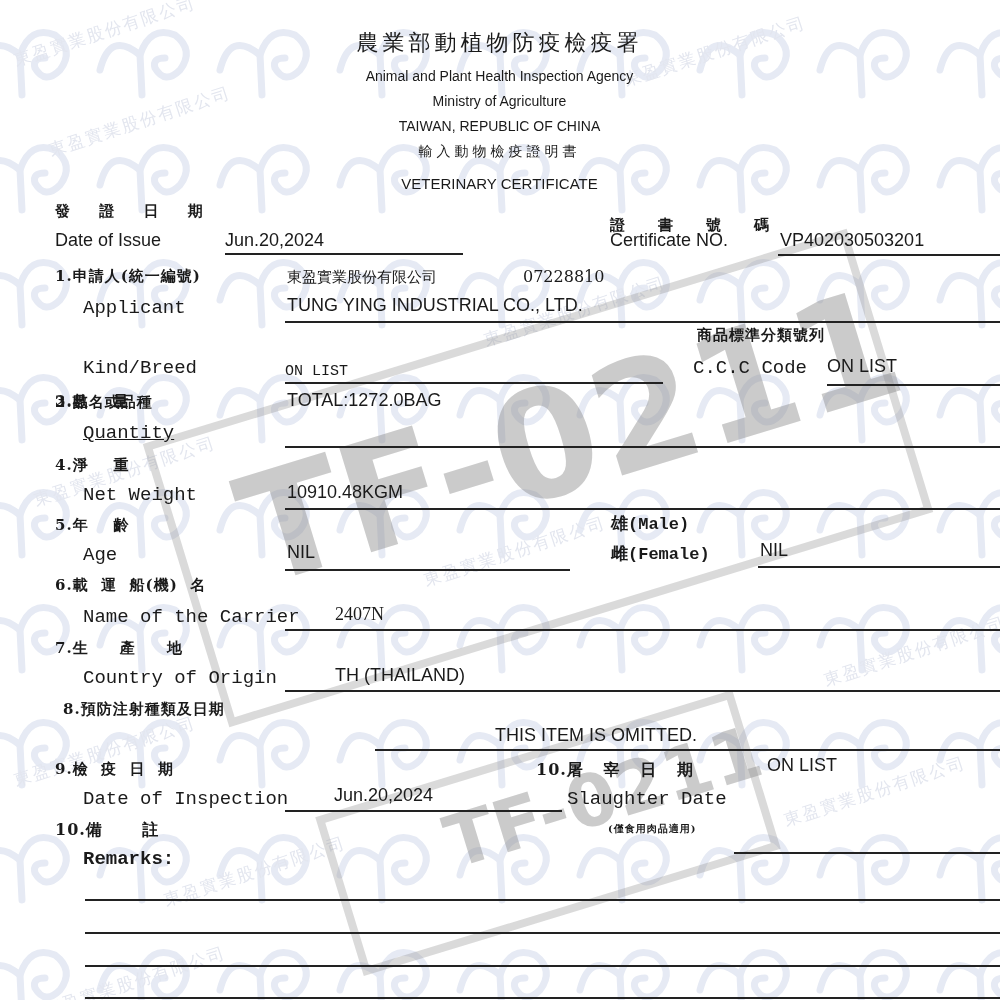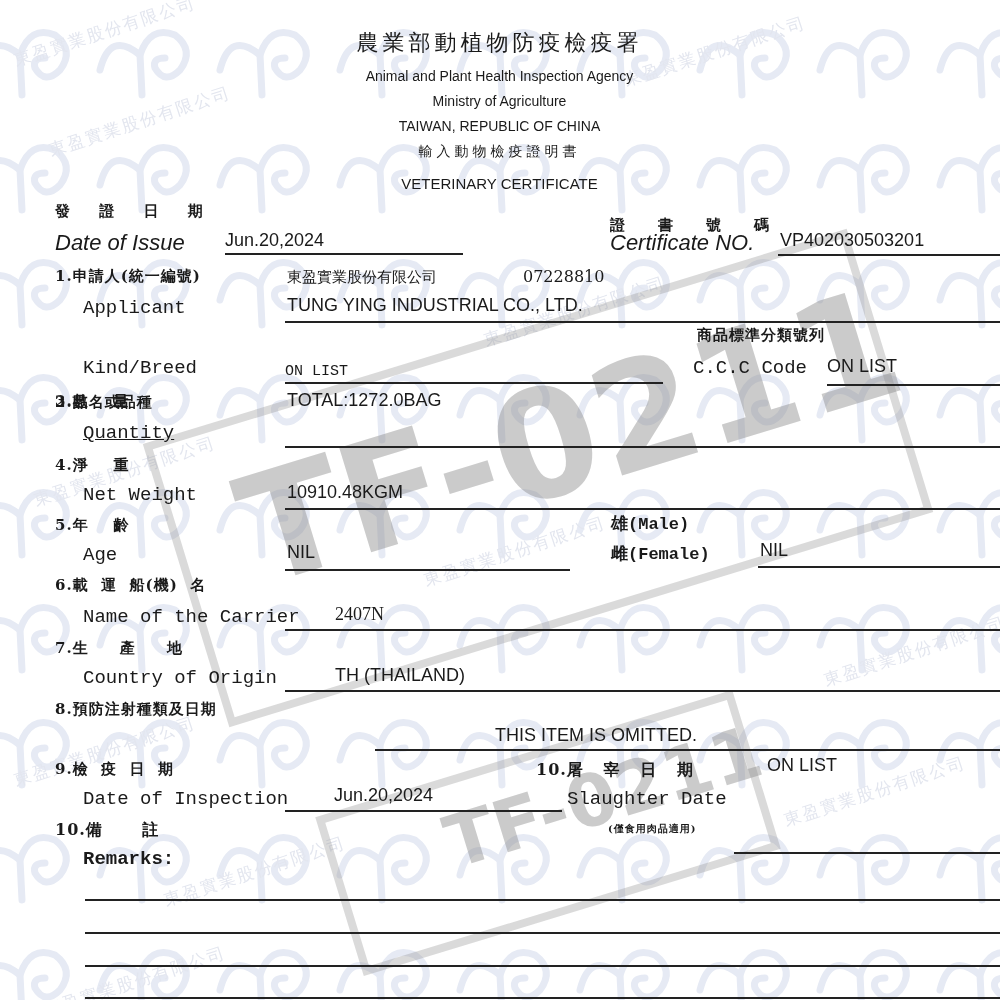--- a/index.html
+++ b/index.html
@@ -23,21 +23,21 @@
     position: absolute; z-index: 1; border: 8px solid rgba(150,150,150,0.35);
     pointer-events: none;
   }
   .content { position: absolute; inset: 0; z-index: 2; }
   .abs { position: absolute; white-space: nowrap; }
   .hdr { left: 0; width: 999px; text-align: center; }
   .hdr-cn { font-family: "DejaVu Serif", serif; font-size: 22px; letter-spacing: 4px; }
   .hdr-en { font-size: 14px; }
   .lab-cn { font-family: "DejaVu Serif", serif; font-weight: bold; font-size: 15px; letter-spacing: 1px; }
   .lab-en { font-family: "Liberation Mono", monospace; font-size: 19px; }
-  .lab-sans { font-size: 22px; font-style: italic; }
+  .lab-sans { font-size: 18px; }
   .val { font-size: 18px; }
   .val-mono { font-family: "Liberation Mono", monospace; font-size: 15px; }
   .val-serif { font-family: "DejaVu Serif", serif; font-size: 15px; }
   .line { position: absolute; height: 2px; background: #222; }
 </style>
 </head>
 <body>
 
 <svg class="bg-pattern" width="1000" height="1000" viewBox="0 0 1000 1000">
   <defs>
@@ -125,21 +125,21 @@
   <div class="abs lab-cn" style="left:55px;top:576px;white-space:pre;">6.載  運  船(機)  名</div>
   <div class="abs lab-en" style="left:83px;top:606px;">Name of the Carrier</div>
   <div class="abs val" style="left:335px;top:604px;font-family:Liberation Serif, serif;">2407N</div>
   <div class="line" style="left:285px;top:629px;width:715px;"></div>
 
   <div class="abs lab-cn" style="left:55px;top:639px;white-space:pre;">7.生     產     地</div>
   <div class="abs lab-en" style="left:83px;top:667px;">Country of Origin</div>
   <div class="abs val" style="left:335px;top:665px;">TH (THAILAND)</div>
   <div class="line" style="left:285px;top:690px;width:715px;"></div>
 
-  <div class="abs lab-cn" style="left:55px;top:700px;">8.預防注射種類及日期</div>
+  <div class="abs lab-cn" style="left:63px;top:700px;">8.預防注射種類及日期</div>
   <div class="abs val" style="left:495px;top:725px;">THIS ITEM IS OMITTED.</div>
   <div class="line" style="left:375px;top:749px;width:625px;"></div>
 
   <div class="abs lab-cn" style="left:55px;top:760px;white-space:pre;">9.檢  疫  日  期</div>
   <div class="abs lab-en" style="left:83px;top:788px;">Date of Inspection</div>
   <div class="abs val" style="left:334px;top:785px;">Jun.20,2024</div>
   <div class="line" style="left:285px;top:810px;width:277px;"></div>
 
   <div class="abs lab-cn" style="left:536px;top:760px;white-space:pre;font-size:16px;">10.屠   宰   日   期</div>
   <div class="abs lab-en" style="left:567px;top:788px;">Slaughter Date</div>

